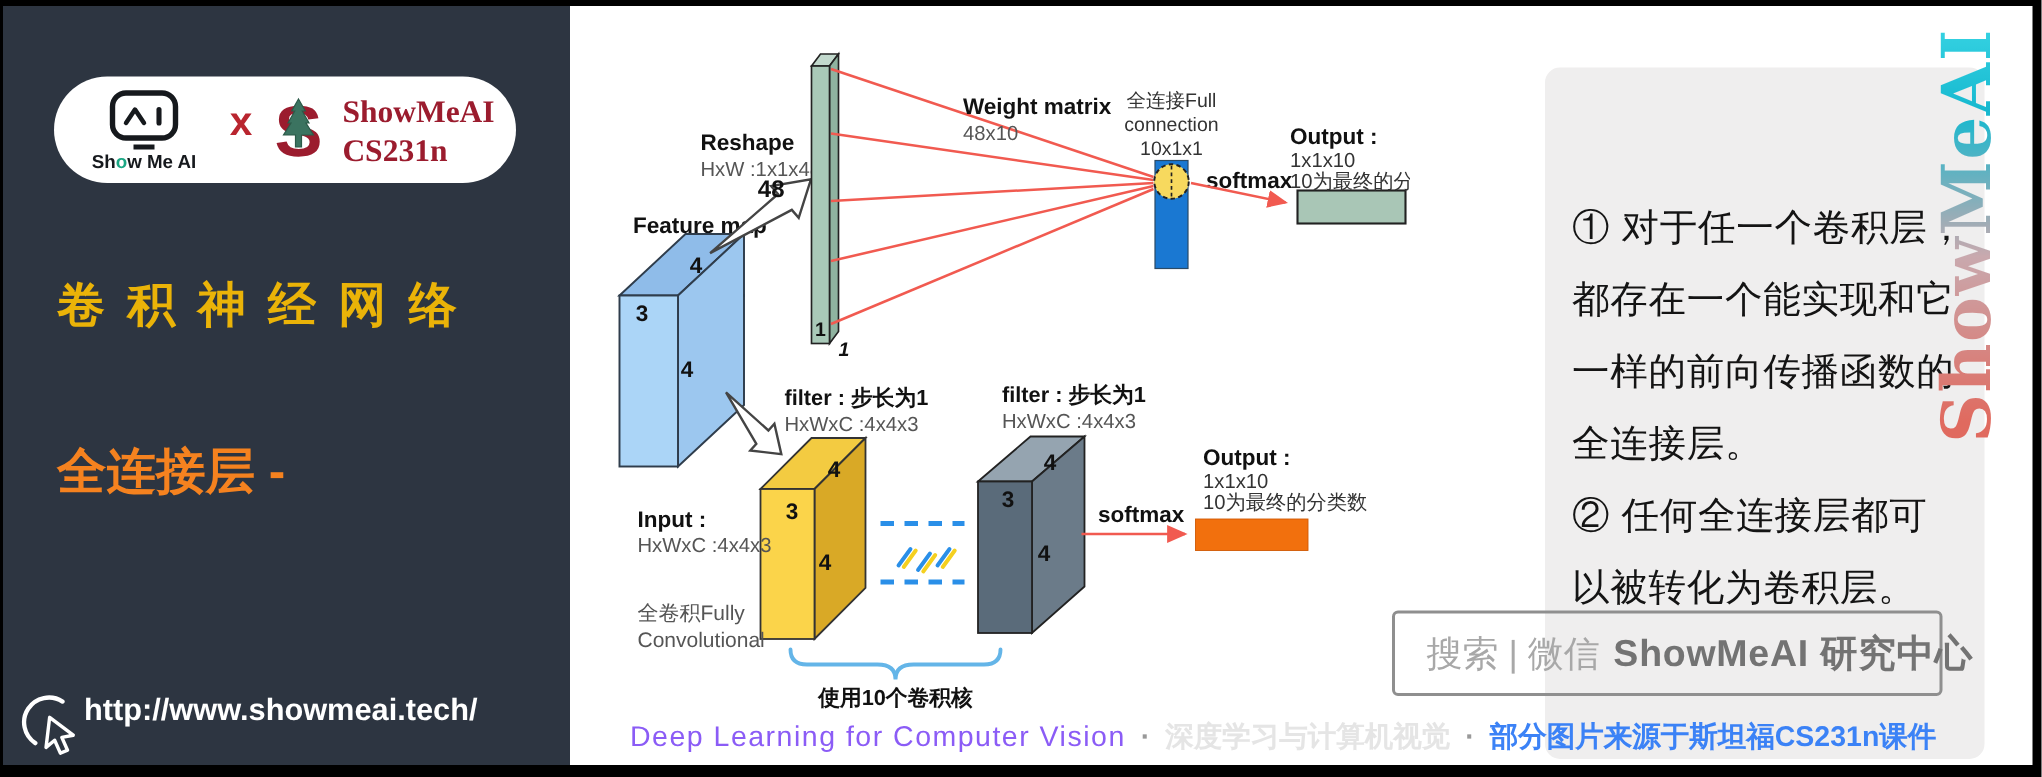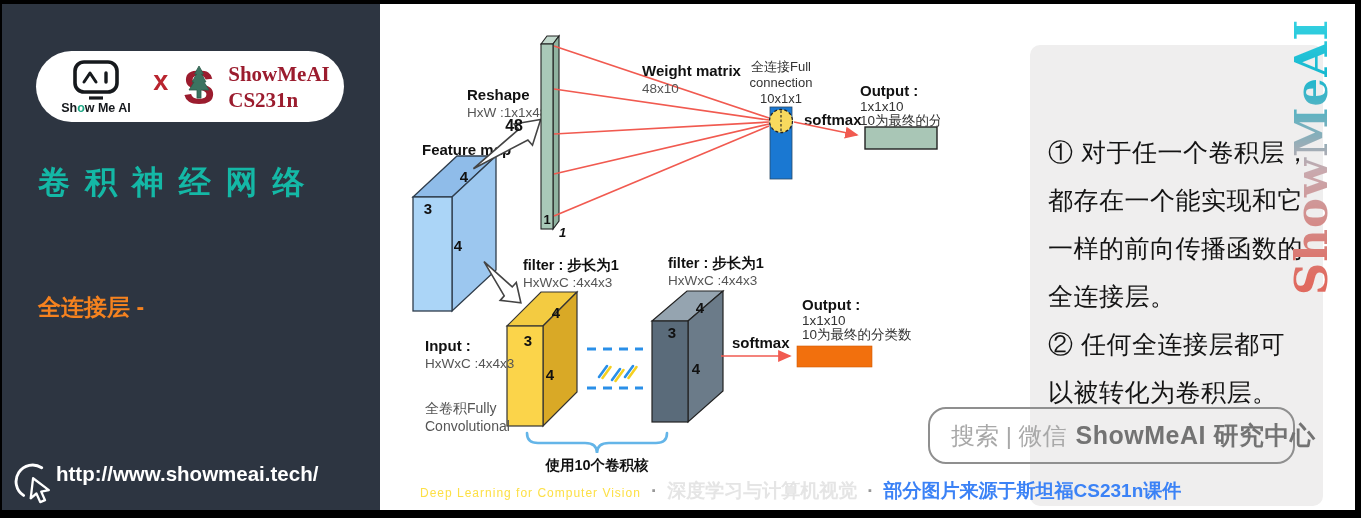--- a/index.html
+++ b/index.html
@@ -5,47 +5,47 @@
   * { margin:0; padding:0; box-sizing:border-box; }
   body { font-family:"Liberation Sans", sans-serif; }
   .frame { position:relative; width:1361px; height:518px; background:#000; overflow:hidden; }
 
   
   .sidebar { position:absolute; left:2px; top:4px; width:378px; height:506px; background:#2d3541; }
   .badge { position:absolute; left:34px; top:47px; width:308px; height:71px; background:#fff; border-radius:36px;
            display:flex; align-items:center; justify-content:center; gap:9px; }
   .brand-x { font-size:27px; font-weight:bold; color:#b9252f; margin:0 2px 10px 2px; }
   .stanford-text { font-family:"Liberation Serif", serif; font-weight:bold; color:#9b1c2e; font-size:21px; line-height:26px; }
-  .side-title { position:absolute; left:36px; top:157px; color:#14b8a6; font-size:32px; font-weight:bold; letter-spacing:3px; white-space:nowrap; }
-  .side-sub { position:absolute; left:36px; color:#f5821f; font-size:23px; font-weight:bold; white-space:nowrap; }
+  .side-title { position:absolute; left:36px; top:178px; color:#eab308; font-size:32px; font-weight:bold; letter-spacing:3px; white-space:nowrap; }
+  .side-sub { position:absolute; left:36px; color:#f5821f; font-size:33px; font-weight:bold; white-space:nowrap; }
   .side-sub.l1 { top:288px; } .side-sub.l2 { top:350px; }
   .side-url { position:absolute; left:12px; top:458px; display:flex; align-items:flex-start; gap:0; }
   .side-url span { color:#fff; font-size:20.5px; font-weight:bold; }
 
   
   .main { position:absolute; left:380px; top:4px; width:975px; height:506px; background:#fff; }
   svg text { font-family:"Liberation Sans", sans-serif; }
   .tb { font-weight:bold; fill:#111; }
   .tg { fill:#555; }
   .tn { fill:#333; }
 
   
   .right-panel { position:absolute; left:1030px; top:45px; width:293px; height:461px; background:#efeeee; border-radius:10px; }
   .notes { position:absolute; left:1048px; top:128px; width:266px; font-size:25px; line-height:48px; color:#141414;
            font-weight:500; white-space:pre-line; letter-spacing:0.5px; }
-  .search-bar { position:absolute; left:928px; top:407px; width:367px; height:57px; border:2px solid #8f8f8f; border-radius:18px;
+  .search-bar { position:absolute; left:928px; top:407px; width:367px; height:57px; border:2px solid #8f8f8f; border-radius:4px;
                 display:flex; align-items:center; padding:0 12px; gap:9px; }
   .search-hint { font-size:24px; color:#a8a8a8; white-space:nowrap; }
   .search-bold { font-size:25px; font-weight:bold; color:#737373; white-space:nowrap; letter-spacing:0.5px; }
   .watermark { position:absolute; left:1311px; top:157px; transform:translate(-50%,-50%) rotate(-90deg);
                font-family:"DejaVu Serif", serif; font-size:45px; font-weight:bold; letter-spacing:1px;
                background:linear-gradient(to right,#e06a5f 5%,#c9a9ae 45%,#16b8cf 80%,#35d2e2);
                -webkit-background-clip:text; background-clip:text; color:transparent; }
   .footer { position:absolute; left:420px; top:478px; display:flex; align-items:baseline; gap:10px; white-space:nowrap; }
-  .footer .en { font-size:12px; color:#fde047; letter-spacing:1px; }
+  .footer .en { font-size:19px; color:#8b5cf6; letter-spacing:1px; }
   .footer .dot { font-size:19px; color:#999; font-weight:bold; }
   .footer .cnb { font-size:19px; color:#e5e5e5; font-weight:bold; }
   .footer .cnl { font-size:19px; color:#3b82f6;font-weight:bold; }
 </style>
 </head>
 <body>
 
 <div class="frame">
 
   <div class="sidebar">

